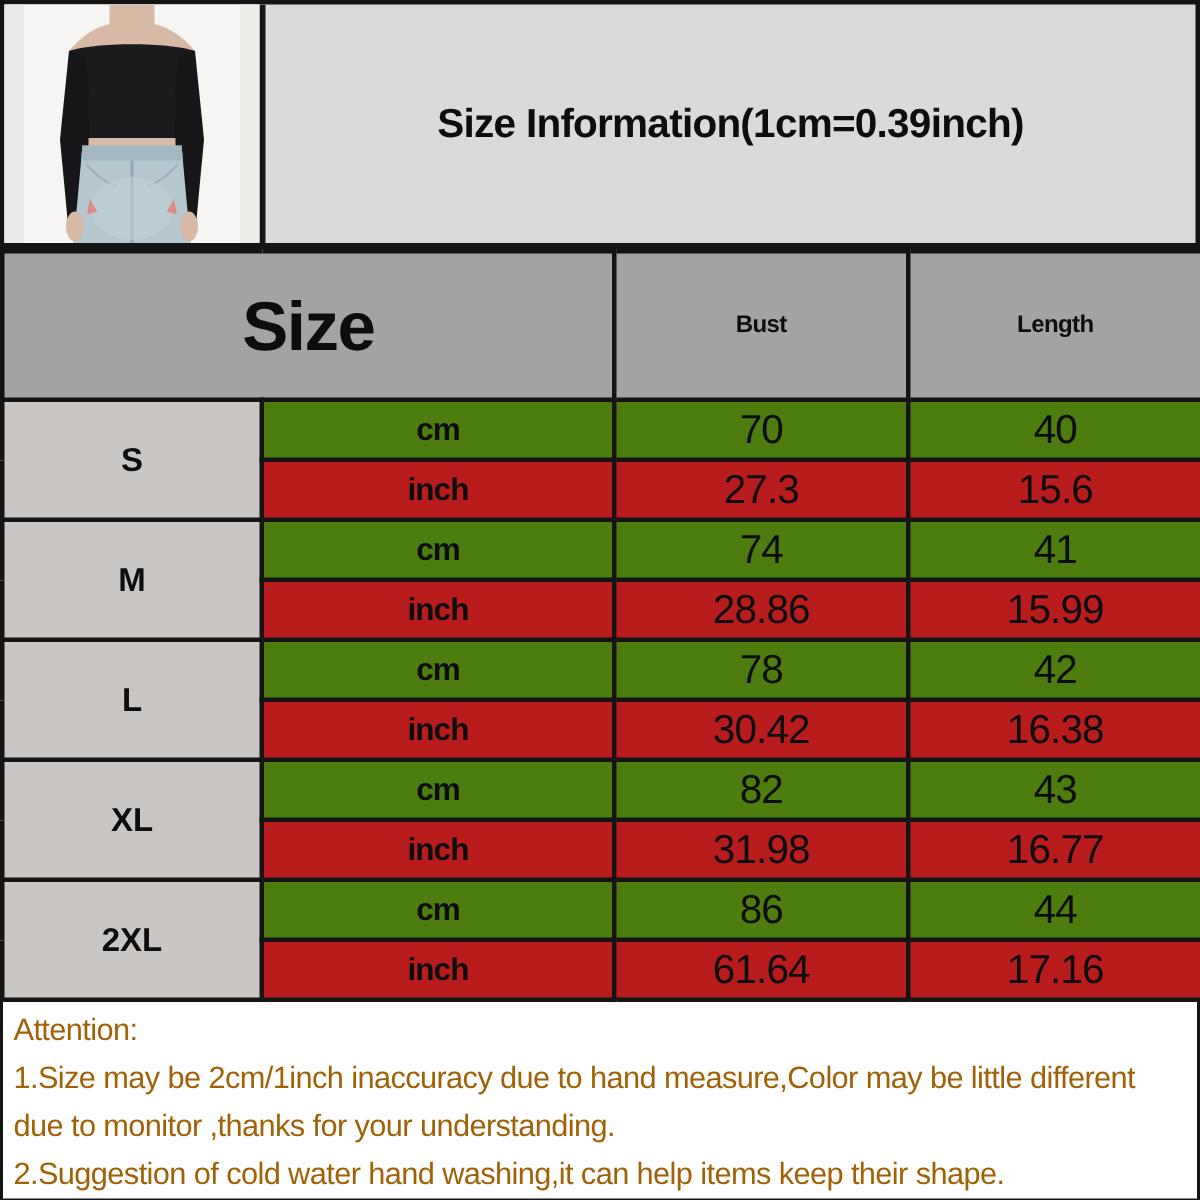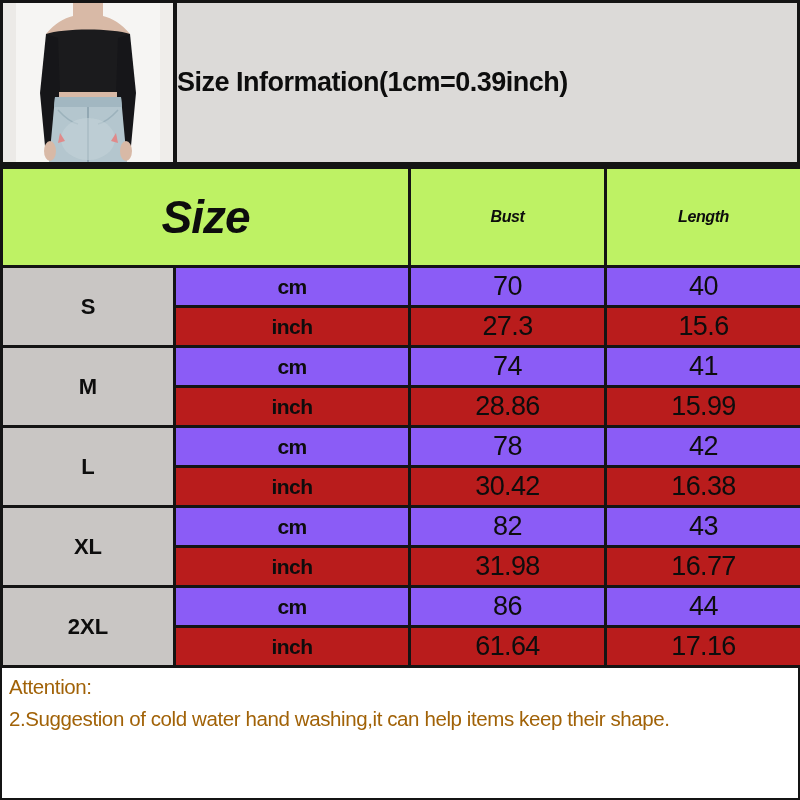--- a/index.html
+++ b/index.html
@@ -6,33 +6,33 @@
   body{width:800px;height:800px;overflow:hidden;
        font-family:"Liberation Sans","DejaVu Sans",sans-serif;color:#0d0d0d;}
   .page{width:800px;height:800px;box-sizing:border-box;display:flex;flex-direction:column;}
 
   
   .top-band{height:166px;flex:0 0 166px;display:flex;box-sizing:border-box;
             background:#dcdad8;border:3px solid #141414;border-bottom:4px solid #141414;}
   .product-image-cell{width:174px;flex:0 0 174px;box-sizing:border-box;
             border-right:4px solid #141414;background:#f6f5f3;}
   .product-image-cell svg{display:block;width:100%;height:100%;}
-  .title-cell{flex:1;display:flex;align-items:center;}
+  .title-cell{flex:1;display:flex;align-items:center;justify-content:center;}
   .page-title{font-size:27px;font-weight:bold;letter-spacing:-0.5px;margin:0;}
 
   
   .size-table{width:800px;border-collapse:collapse;table-layout:fixed;flex:0 0 auto;}
   .size-table th,.size-table td{border:3px solid #141414;text-align:center;
             vertical-align:middle;padding:0;box-sizing:border-box;}
   .head-row{height:99px;}
-  .head-row th{background:#bef264;font-style:italic;}
+  .head-row th{background:#a3a3a3;}
   .size-head{font-size:46px;font-weight:bold;letter-spacing:-1px;}
   .col-head{font-size:16px;font-weight:bold;letter-spacing:-0.4px;}
   .size-table tbody tr{height:40px;}
-  .cm-row td{background:#8b5cf6;}
+  .cm-row td{background:#4d7c0f;}
   .inch-row td{background:#b91c1c;}
   td.size-cell{background:#c9c6c4;font-size:22px;font-weight:bold;}
   .unit-cell{font-size:21px;font-weight:bold;letter-spacing:-0.6px;}
   .val{font-size:27px;letter-spacing:-0.6px;}
 
   
   .attention{flex:1;box-sizing:border-box;background:#ffffff;
              border:2px solid #141414;border-top:none;padding:3px 7px 0 7px;}
   .attention p{margin:0;font-size:20.5px;line-height:32px;letter-spacing:-0.4px;color:#a16207;}
 </style>
@@ -149,16 +149,17 @@
       <tr class="inch-row">
         <td class="unit-cell">inch</td>
         <td class="val">61.64</td>
         <td class="val">17.16</td>
       </tr>
     </tbody>
   </table>
 
   <div class="attention">
     <p>Attention:</p>
+    <p>1.Size may be 2cm/1inch inaccuracy due to hand measure,Color may be little different due to monitor ,thanks for your understanding.</p>
     <p>2.Suggestion of cold water hand washing,it can help items keep their shape.</p>
   </div>
 
 </div>
 
 </body></html>

